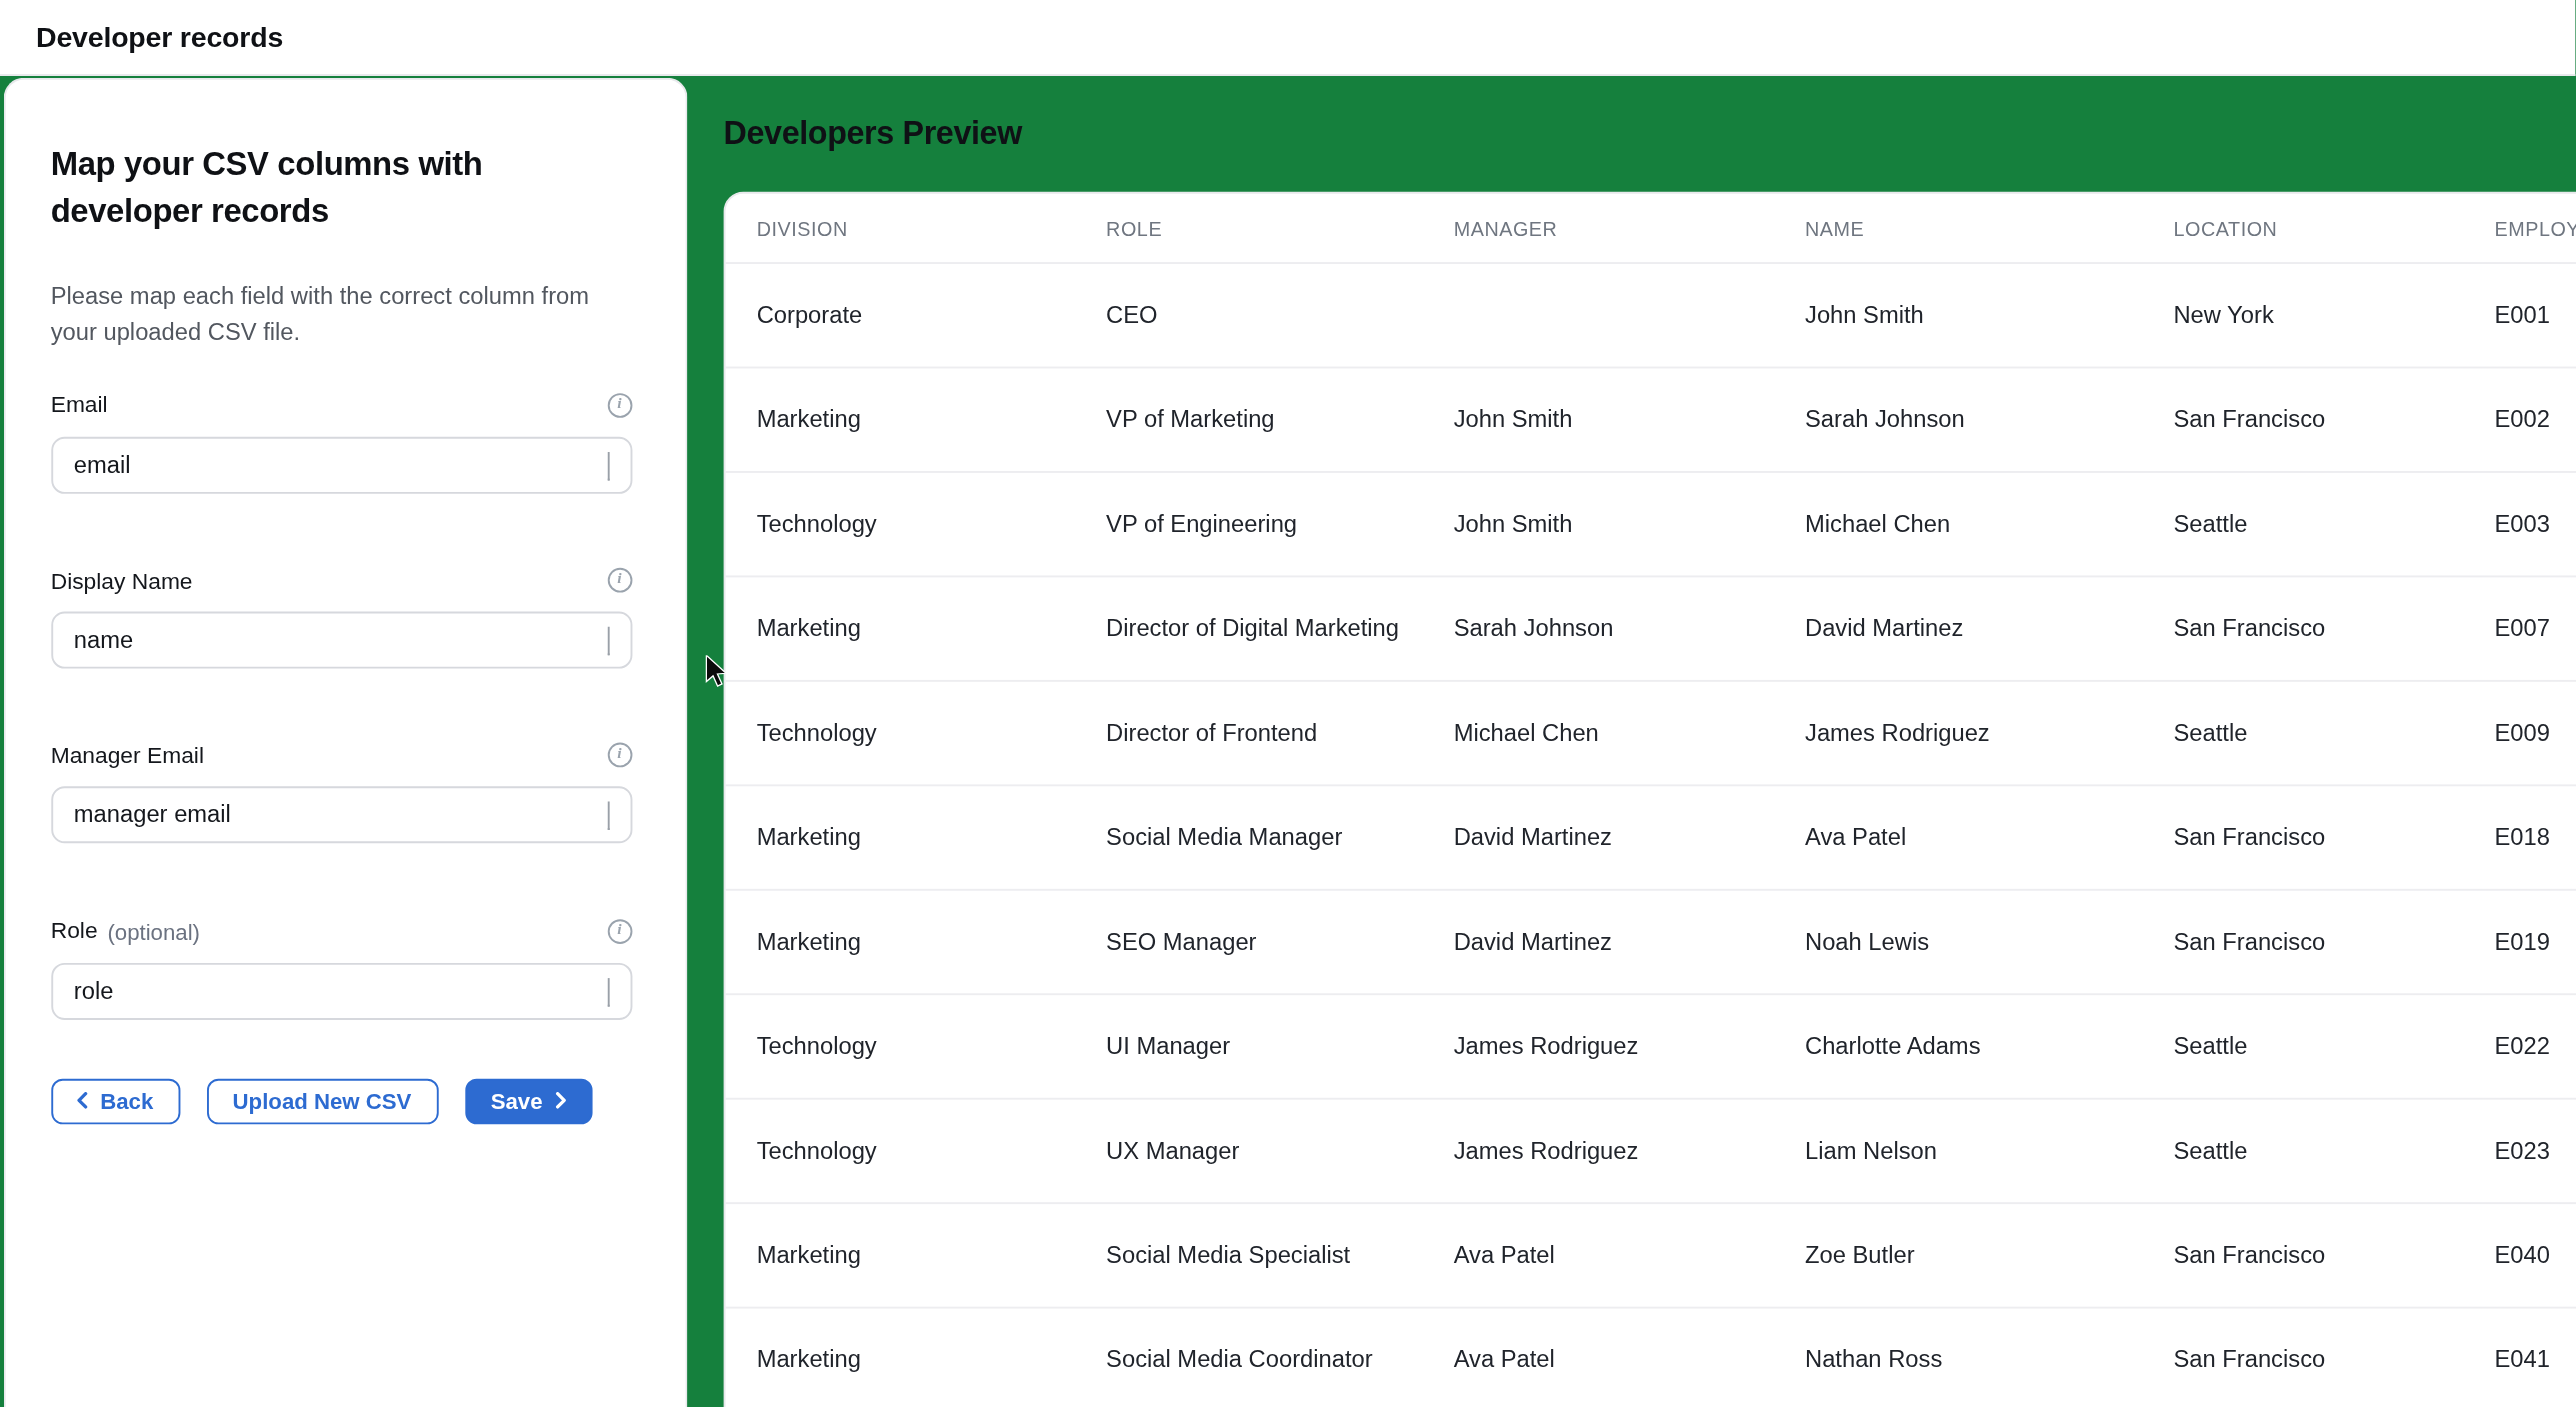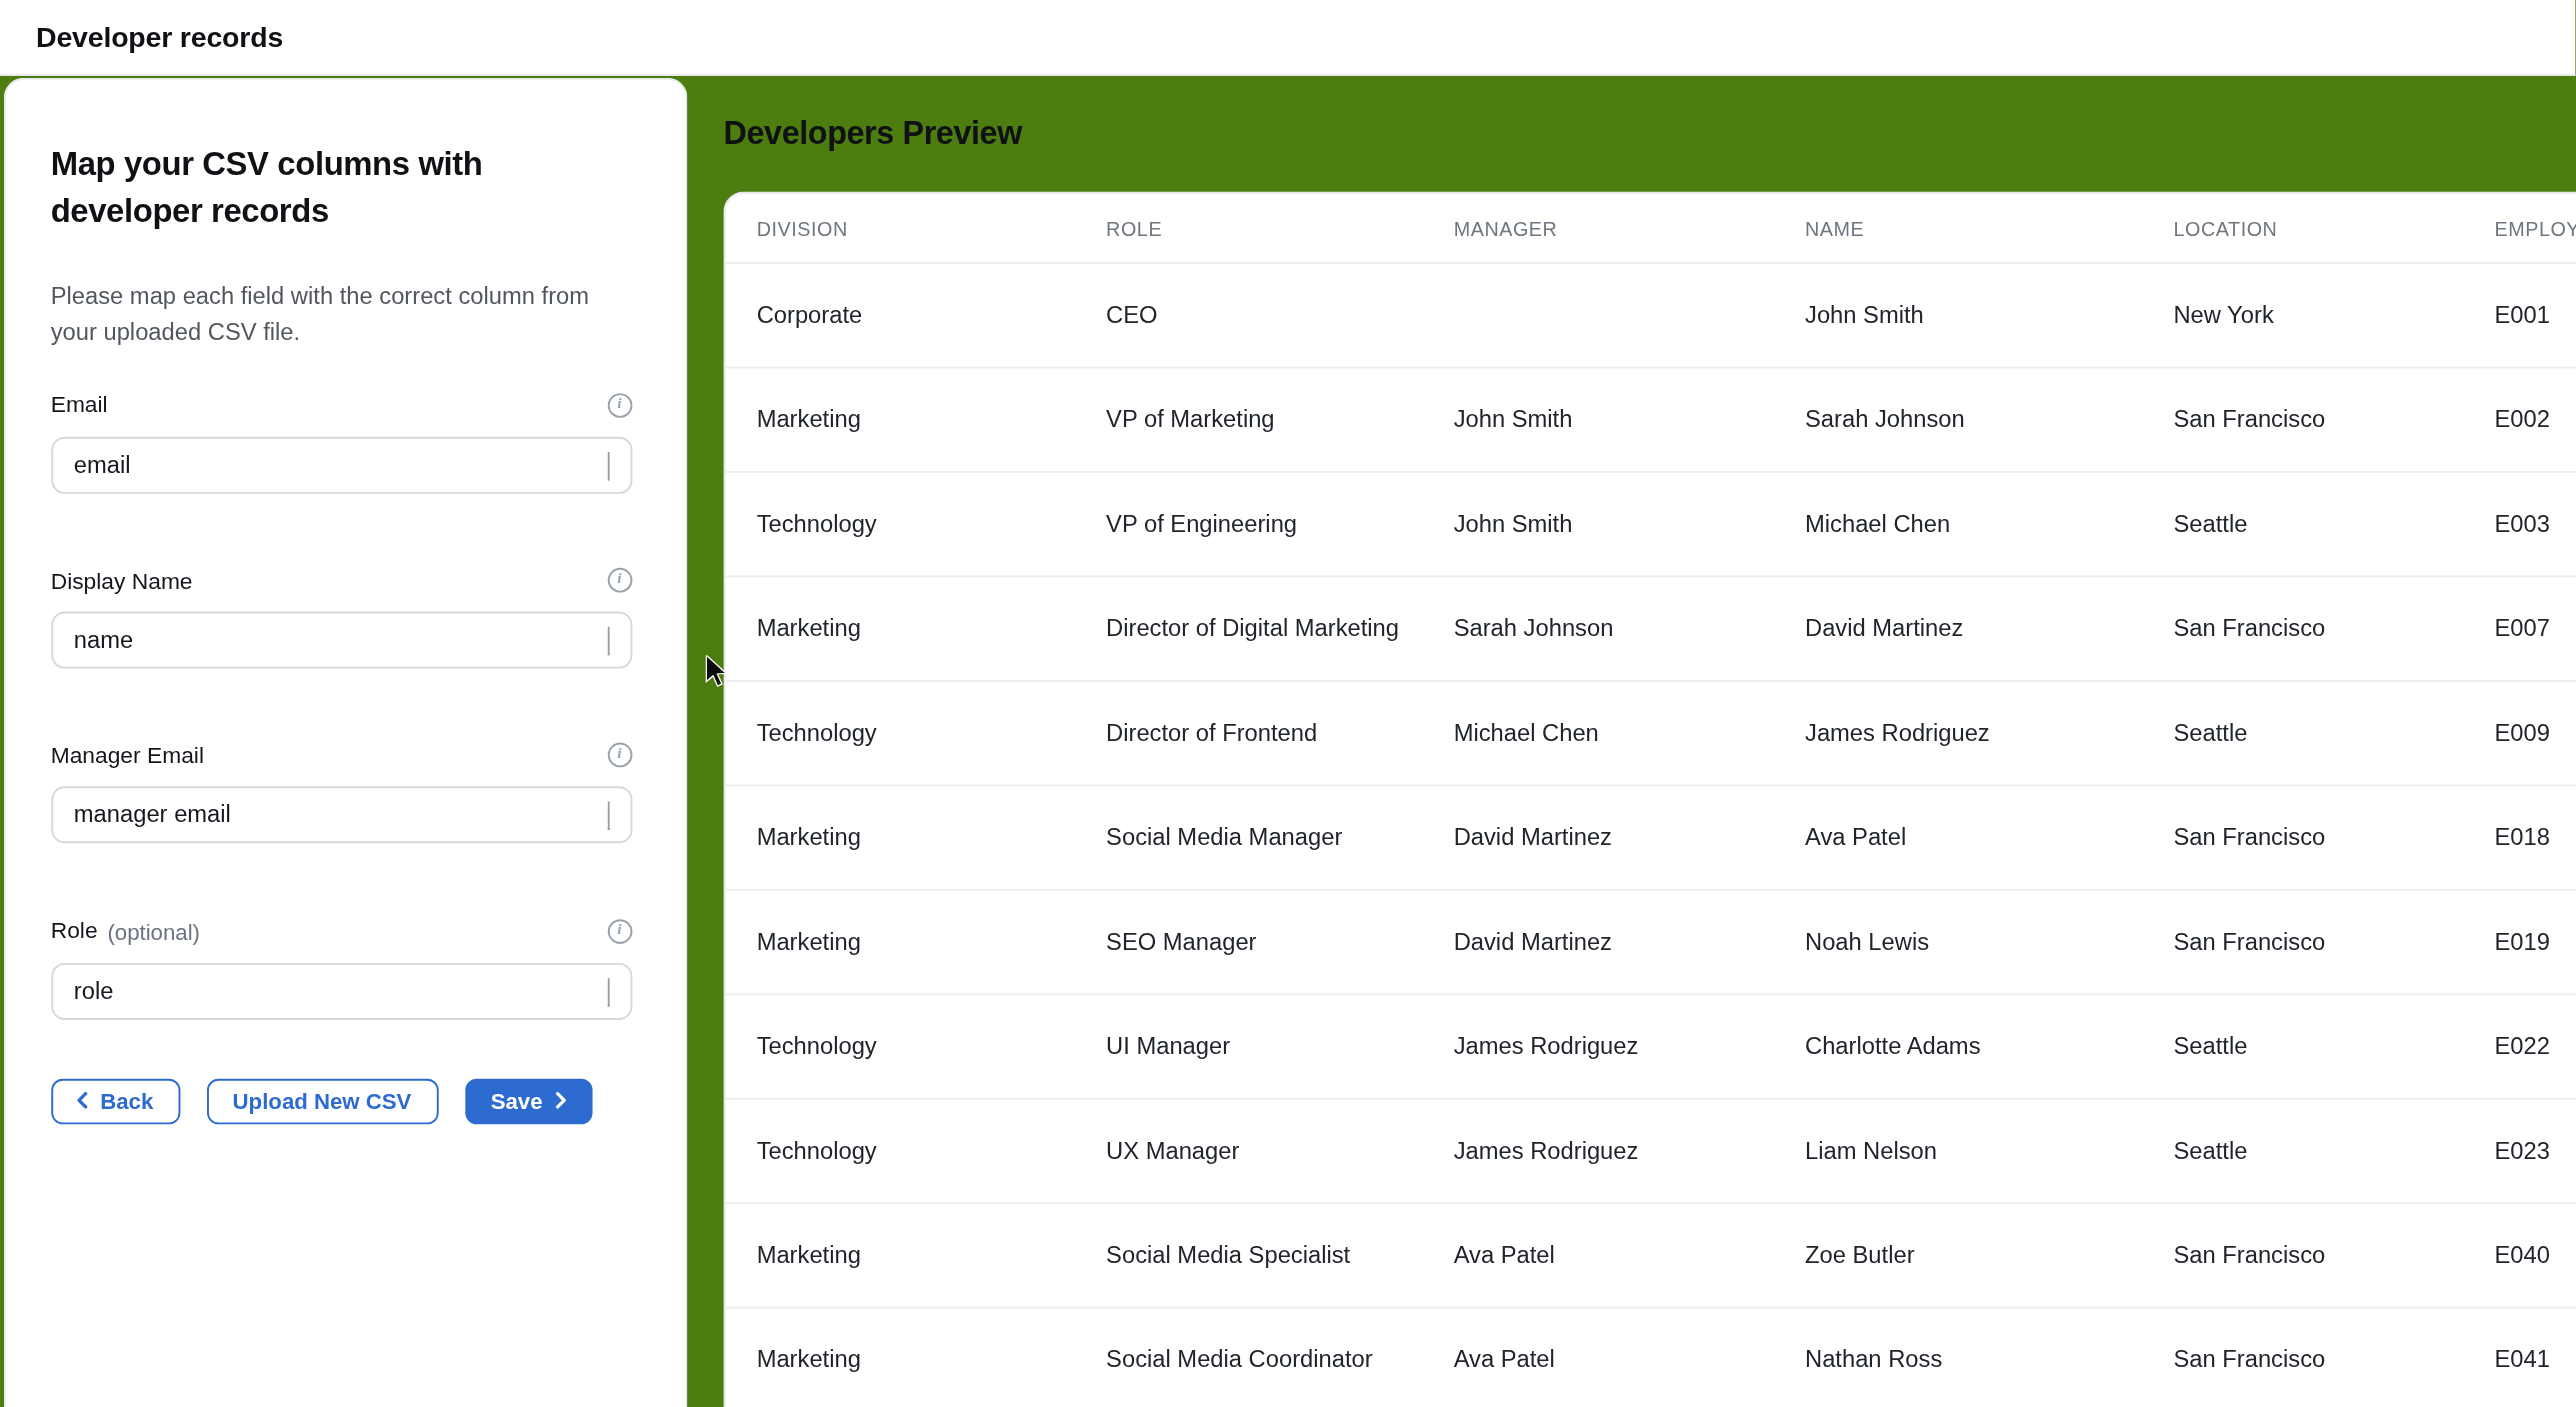--- a/index.html
+++ b/index.html
@@ -1,17 +1,17 @@
 <!DOCTYPE html>
 <html style="font-size:14px"><head>
 <meta charset="utf-8">
 <style>
   * { margin:0; padding:0; box-sizing:border-box; }
   html,body { width:2576px; height:1407px; background:#fff; overflow:hidden; }
-  #viewport { position:relative; width:2576px; height:1407px; overflow:hidden; background:#4d7c0f; }
+  #viewport { position:relative; width:2576px; height:1407px; overflow:hidden; background:#15803d; }
   #app {
     position:absolute; left:0; top:0; width:1356px; height:741px;
     transform:scale(1.89923); transform-origin:0 0;
     font-family:"Liberation Sans", sans-serif; color:#20242b;
   }
 
   
   .topbar {
     position:absolute; left:0; top:0; width:1356px; height:40px;
     background:#fff; border-bottom:0.9px solid #e8e9ec;

